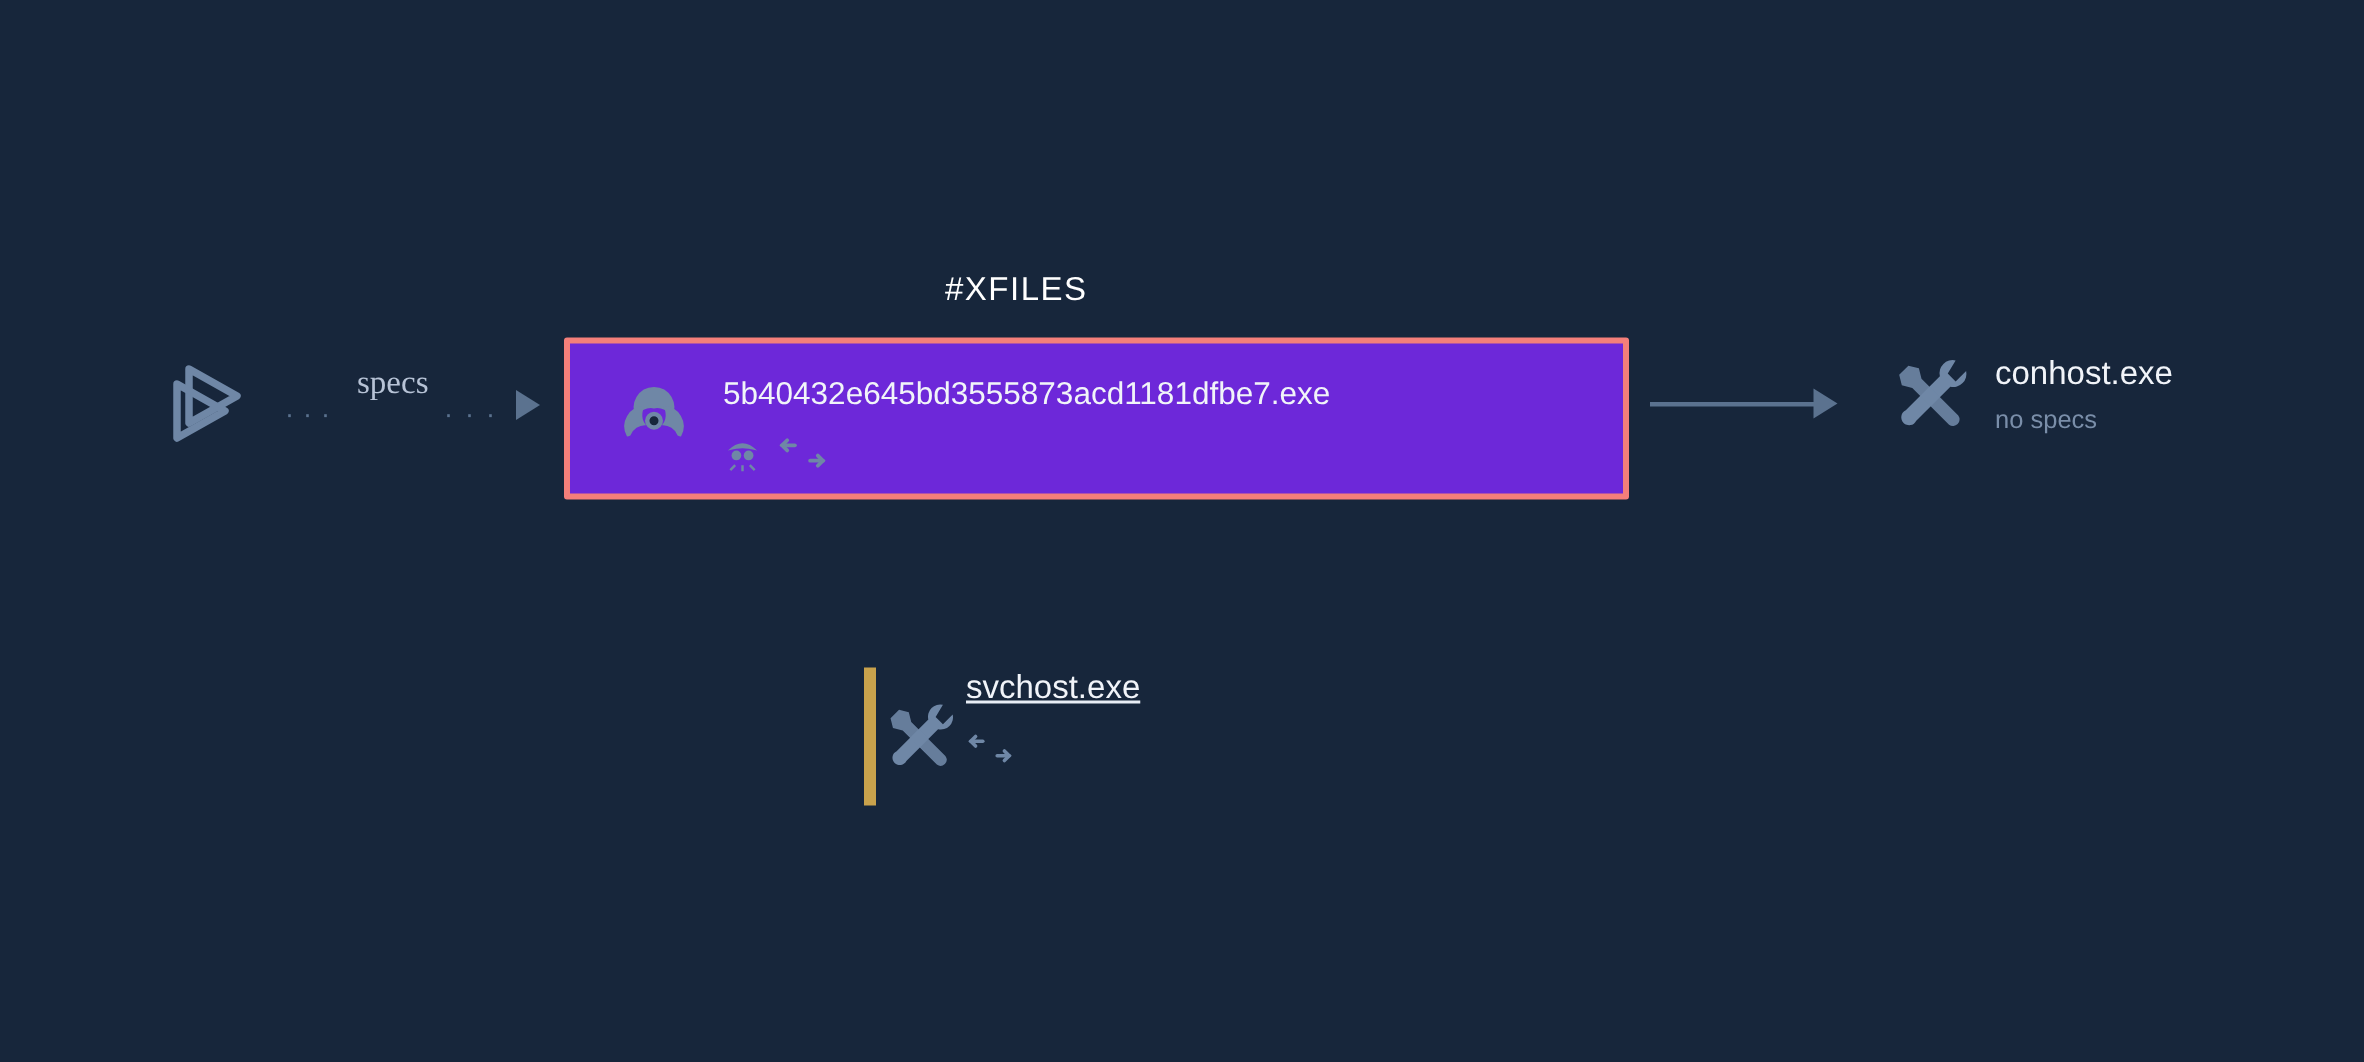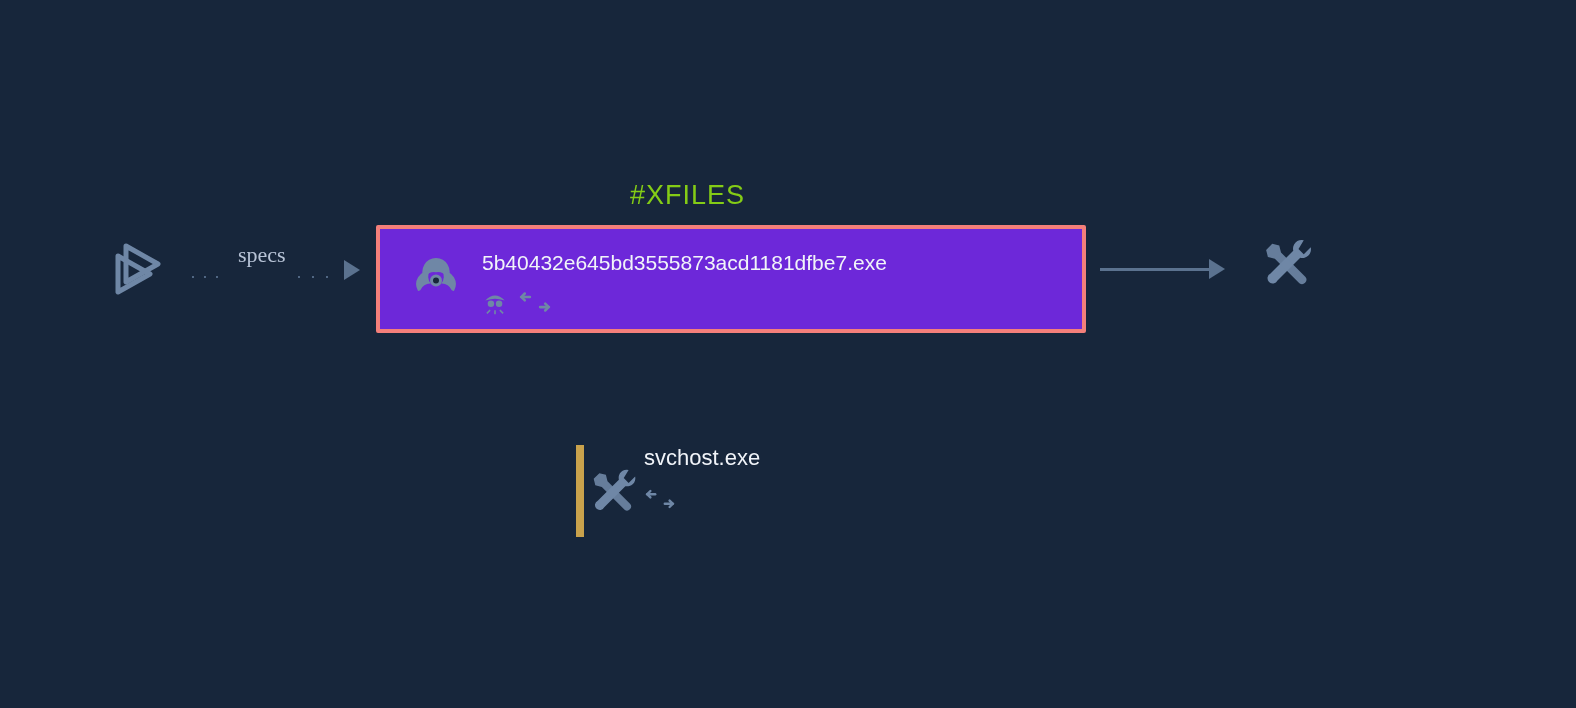--- a/index.html
+++ b/index.html
@@ -101,22 +101,22 @@
     display: flex;
     gap: 10px;
     align-items: center;
     color: #6f87a6;
   }
 
   .tag-label {
     position: absolute;
     left: 630px;
     top: 180px;
-    font-size: 27px;
-    color: #84cc16;
+    font-size: 22px;
+    color: #ffffff;
     letter-spacing: 1px;
   }
 
   .arrow-line {
     position: absolute;
     height: 3px;
     background: #5b728f;
   }
   .arrow-mid {
     left: 1100px;
@@ -150,20 +150,21 @@
     color: #7a8ea9;
     margin-top: 8px;
   }
 
   .node-bottom {
     position: absolute;
     left: 576px;
     top: 445px;
     display: flex;
     align-items: stretch;
+    text-decoration: underline;
   }
   .node-bottom .stripe {
     width: 8px;
     height: 92px;
     background: #c9a24c;
   }
   .node-bottom .icon-area {
     display: flex;
     align-items: center;
     justify-content: center;
@@ -235,20 +236,24 @@
   <div class="arrow-line arrow-mid"></div>
   <div class="arrowhead arrow-mid-head"></div>
 
   <div class="node-right">
     <div class="tools-icon">
       <svg viewBox="0 0 64 64" width="56" height="56" fill="currentColor">
         <path d="M50 6 a10 10 0 0 0 -12 12 L12 44 a6 6 0 1 0 8 8 L46 26 a10 10 0 0 0 12 -12 l-8 8 -6 -6 z"></path>
         <path d="M14 10 l8 2 2 8 28 28 a5 5 0 0 1 -7 7 L17 27 l-8 -2 -2 -8 z" opacity="0.9"></path>
       </svg>
     </div>
+    <div class="texts">
+      <div class="name">conhost.exe</div>
+      <div class="sub">no specs</div>
+    </div>
   </div>
 
   <div class="node-bottom">
     <div class="stripe"></div>
     <div class="icon-area">
       <svg viewBox="0 0 64 64" width="52" height="52" fill="currentColor">
         <path d="M50 6 a10 10 0 0 0 -12 12 L12 44 a6 6 0 1 0 8 8 L46 26 a10 10 0 0 0 12 -12 l-8 8 -6 -6 z"></path>
         <path d="M14 10 l8 2 2 8 28 28 a5 5 0 0 1 -7 7 L17 27 l-8 -2 -2 -8 z" opacity="0.9"></path>
       </svg>
     </div>

